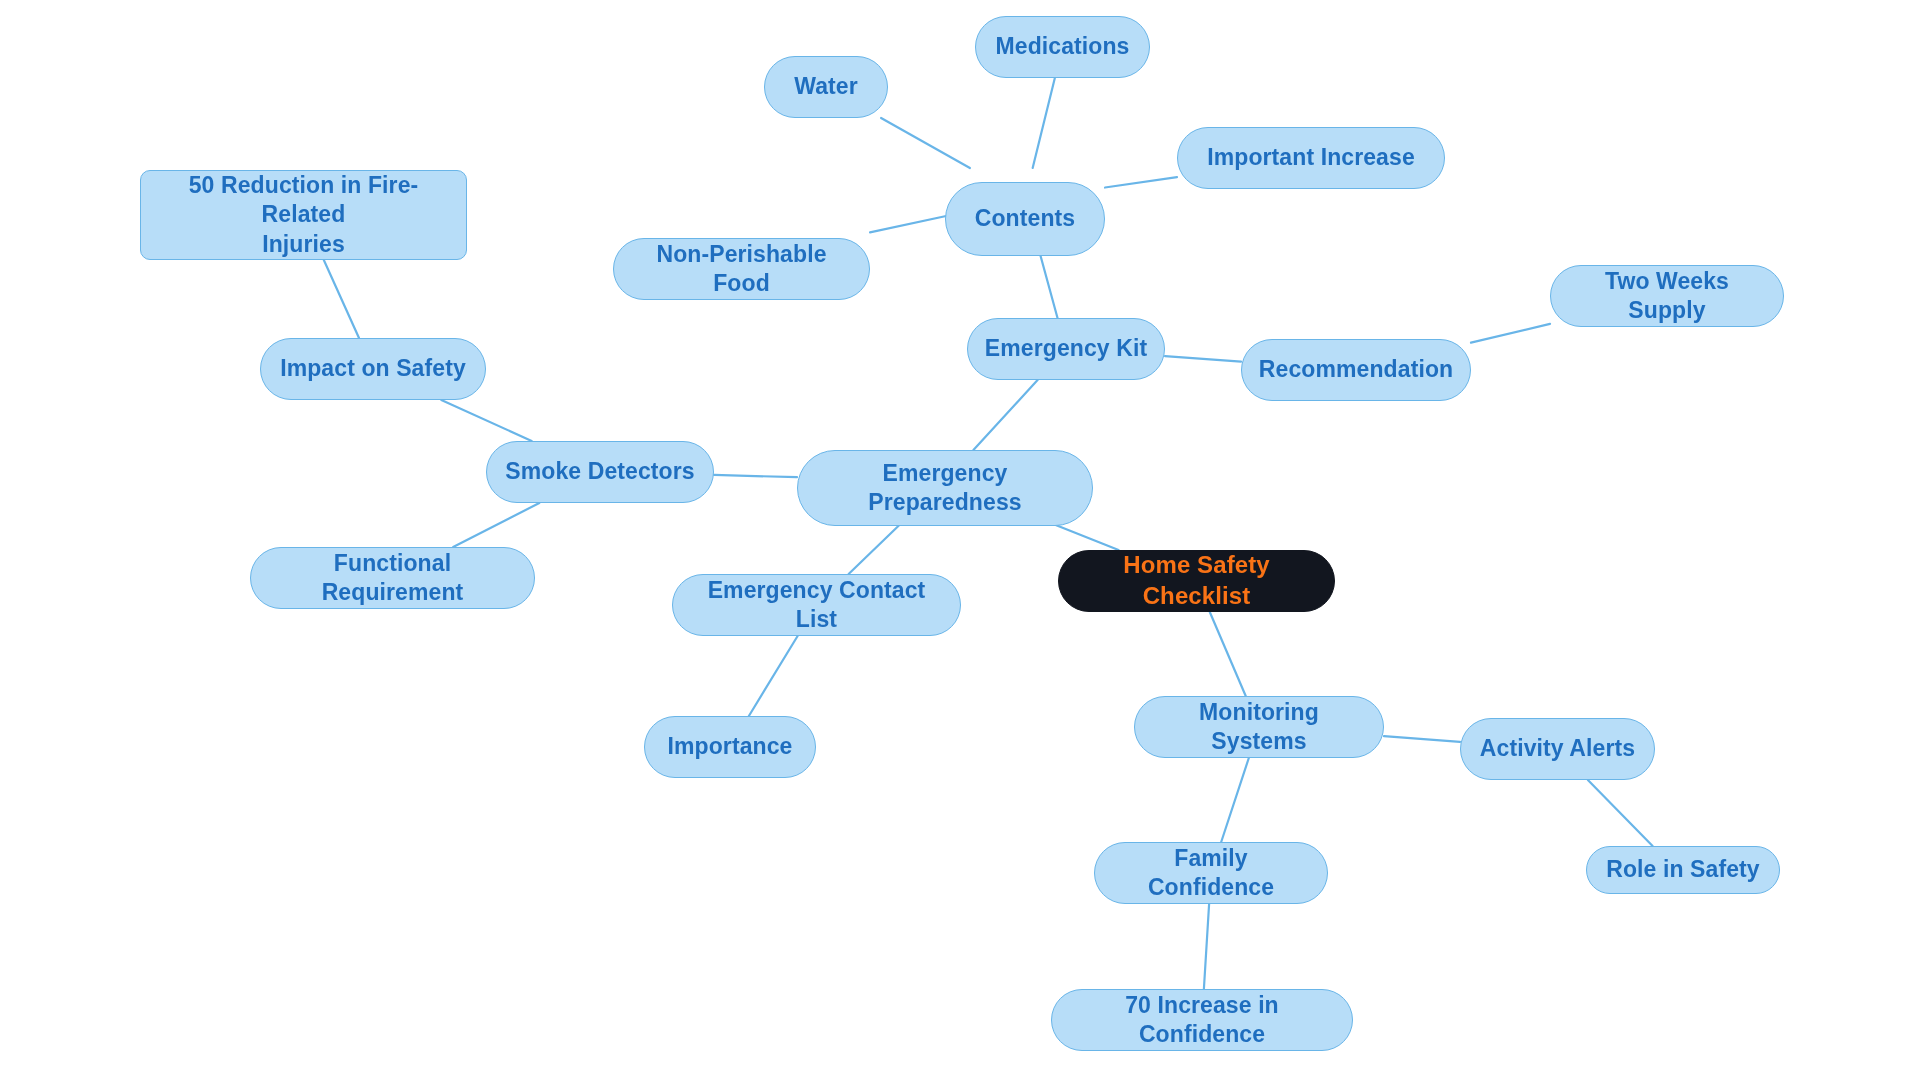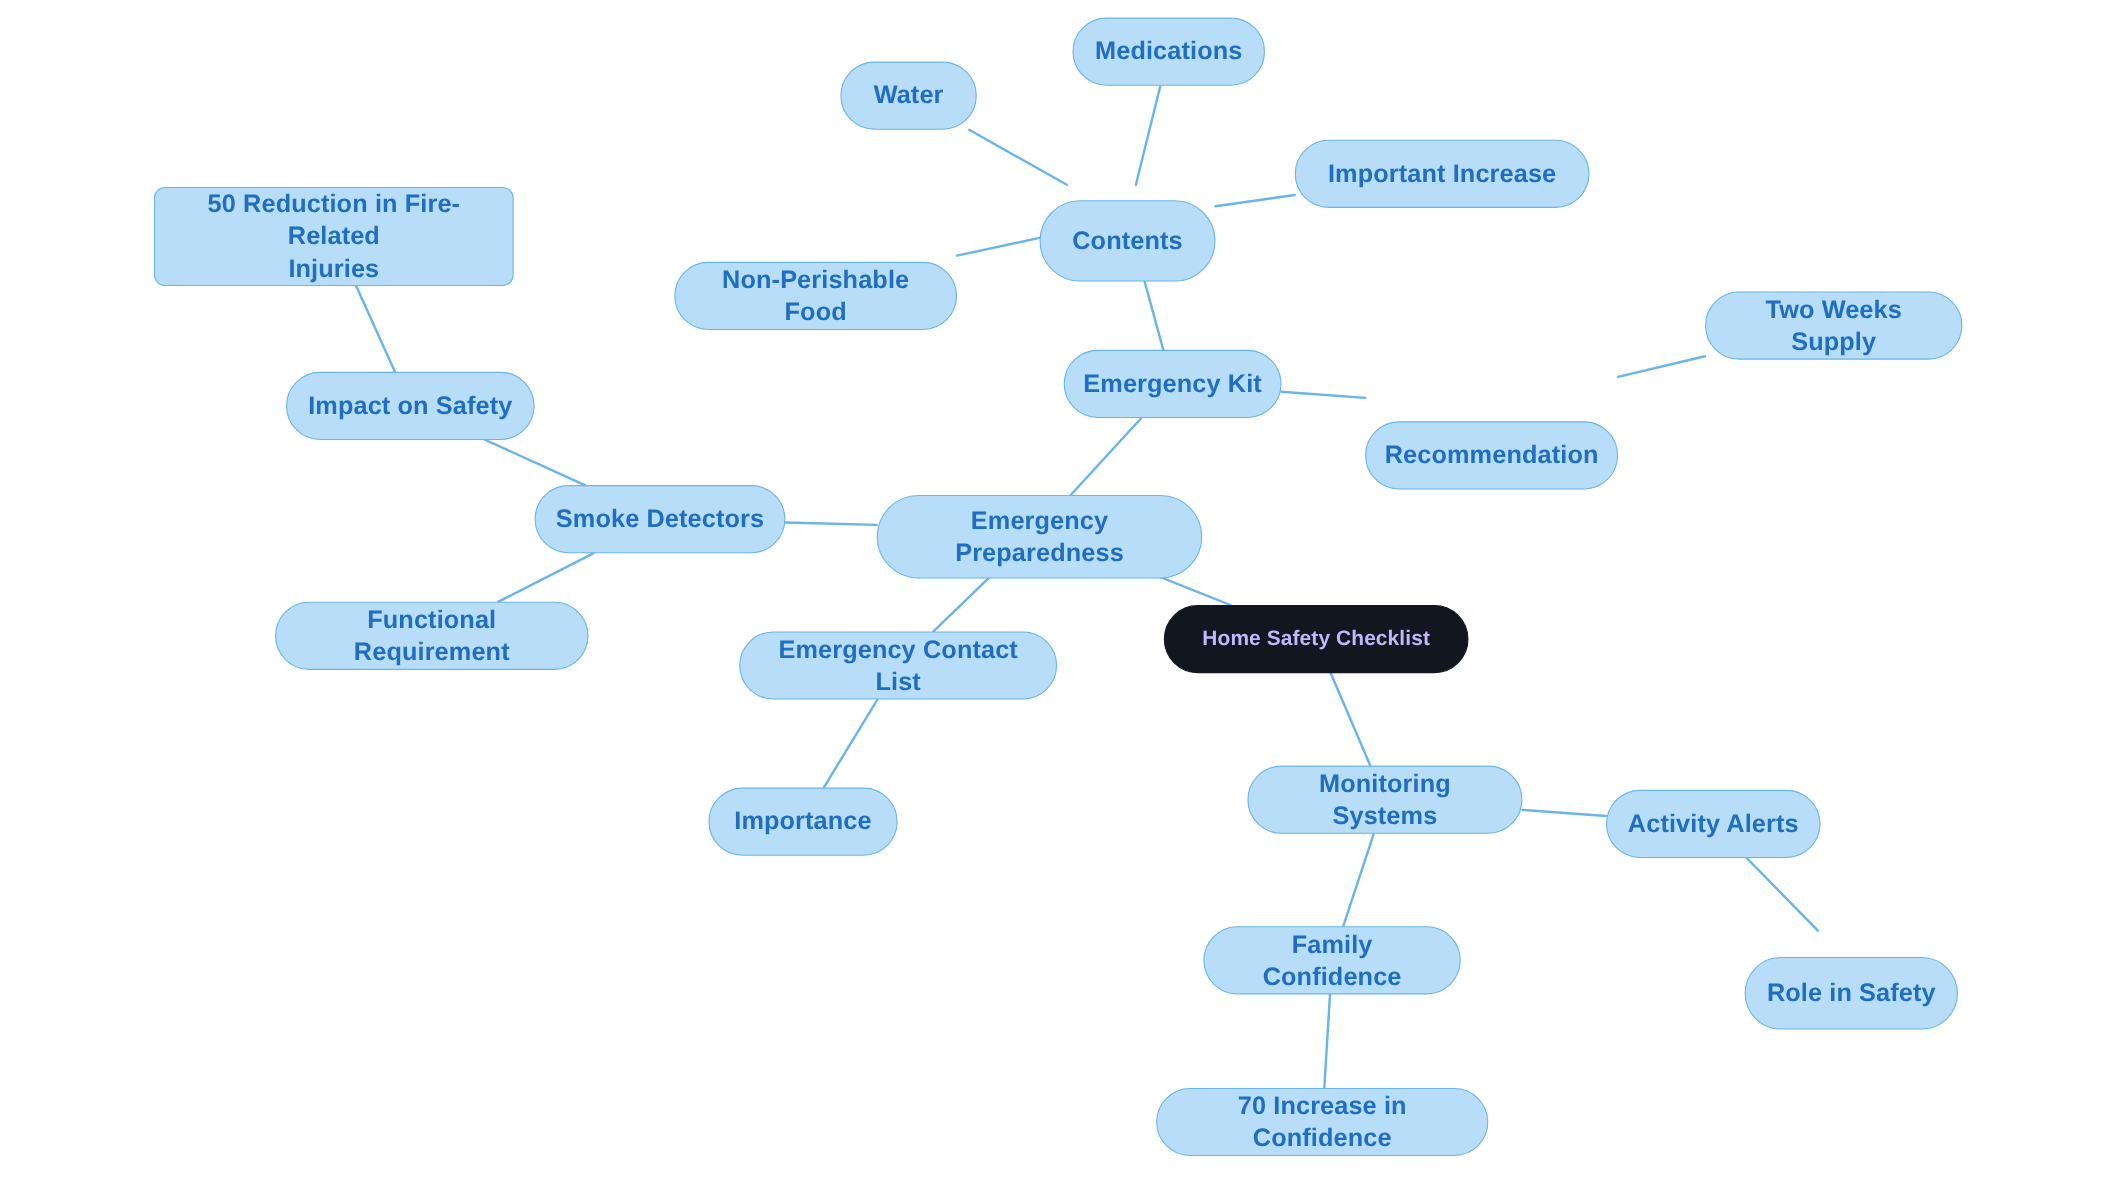--- a/index.html
+++ b/index.html
@@ -39,23 +39,23 @@
     font-size: 23px;
     line-height: 1.28;
     letter-spacing: 0.1px;
     padding: 4px 16px;
     white-space: pre-line;
     font-weight: bold;
   }
   .node.root {
     background: #12161f;
     border: 1.6px solid #12161f;
-    color: #c4b5fd;
+    color: #f97316;
     border-radius: 34px;
-    font-size: 19px;
+    font-size: 24px;
   }
   .node.wrap {
     border-radius: 10px;
   }
 </style>
 </head>
 <body>
 
 <div id="canvas">
   <svg id="edge-layer" viewBox="0 0 1920 1083">
@@ -81,29 +81,29 @@
       <line x1="1209.1020408163265" y1="904" x2="1203.8979591836735" y2="989" stroke="#69b5e8" stroke-width="2.2" stroke-linecap="round"></line>
     </svg>
   <div id="node-layer">
       <div class="node root" style="left: 1058px; top: 550px; width: 277px; height: 62px;"><span>Home Safety Checklist</span></div>
       <div class="node" style="left: 797px; top: 450px; width: 296px; height: 76px;"><span>Emergency Preparedness</span></div>
       <div class="node" style="left: 1134px; top: 696px; width: 250px; height: 62px;"><span>Monitoring Systems</span></div>
       <div class="node" style="left: 967px; top: 318px; width: 198px; height: 62px;"><span>Emergency Kit</span></div>
       <div class="node" style="left: 486px; top: 441px; width: 228px; height: 62px;"><span>Smoke Detectors</span></div>
       <div class="node" style="left: 672px; top: 574px; width: 289px; height: 62px;"><span>Emergency Contact List</span></div>
       <div class="node" style="left: 945px; top: 168px; width: 160px; height: 74px; margin-top: 14px;"><span>Contents</span></div>
-      <div class="node" style="left: 1241px; top: 339px; width: 230px; height: 62px; margin-top: 44px;"><span>Recommendation</span></div>
+      <div class="node" style="left: 1241px; top: 339px; width: 230px; height: 62px;"><span>Recommendation</span></div>
       <div class="node" style="left: 764px; top: 56px; width: 124px; height: 62px;"><span>Water</span></div>
       <div class="node" style="left: 975px; top: 16px; width: 175px; height: 62px;"><span>Medications</span></div>
       <div class="node" style="left: 1177px; top: 127px; width: 268px; height: 62px;"><span>Important Increase</span></div>
       <div class="node" style="left: 613px; top: 238px; width: 257px; height: 62px;"><span>Non-Perishable Food</span></div>
       <div class="node" style="left: 1550px; top: 265px; width: 234px; height: 62px; justify-content: center;"><span>Two Weeks Supply</span></div>
       <div class="node" style="left: 260px; top: 338px; width: 226px; height: 62px;"><span>Impact on Safety</span></div>
       <div class="node wrap" style="left: 140px; top: 170px; width: 327px; height: 90px;"><span>50 Reduction in Fire-Related
 Injuries</span></div>
       <div class="node" style="left: 250px; top: 547px; width: 285px; height: 62px;"><span>Functional Requirement</span></div>
       <div class="node" style="left: 644px; top: 716px; width: 172px; height: 62px;"><span>Importance</span></div>
       <div class="node" style="left: 1460px; top: 718px; width: 195px; height: 62px;"><span>Activity Alerts</span></div>
       <div class="node" style="left: 1094px; top: 842px; width: 234px; height: 62px;"><span>Family Confidence</span></div>
-      <div class="node" style="left: 1586px; top: 846px; width: 194px; height: 66px; margin-top: 24px;"><span>Role in Safety</span></div>
+      <div class="node" style="left: 1586px; top: 846px; width: 194px; height: 48px;"><span>Role in Safety</span></div>
       <div class="node" style="left: 1051px; top: 989px; width: 302px; height: 62px;"><span>70 Increase in Confidence</span></div>
     </div>
 </div>
 
 </body></html>

